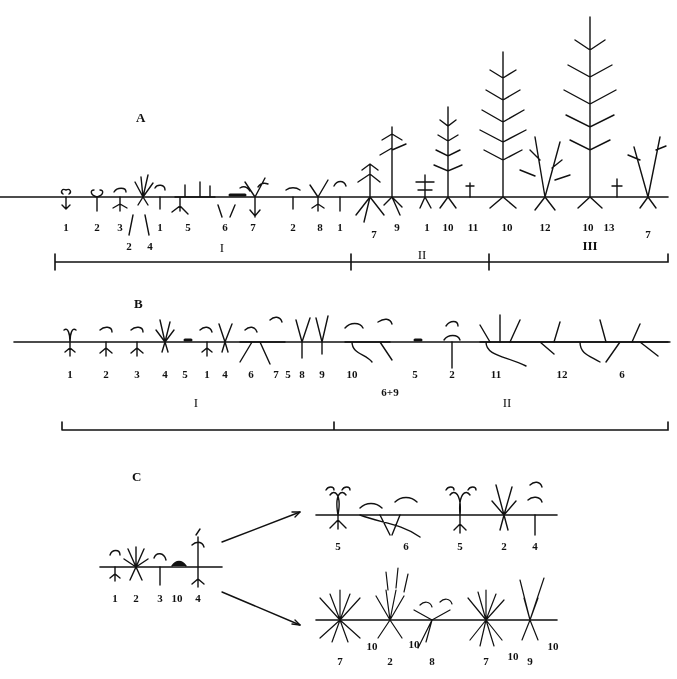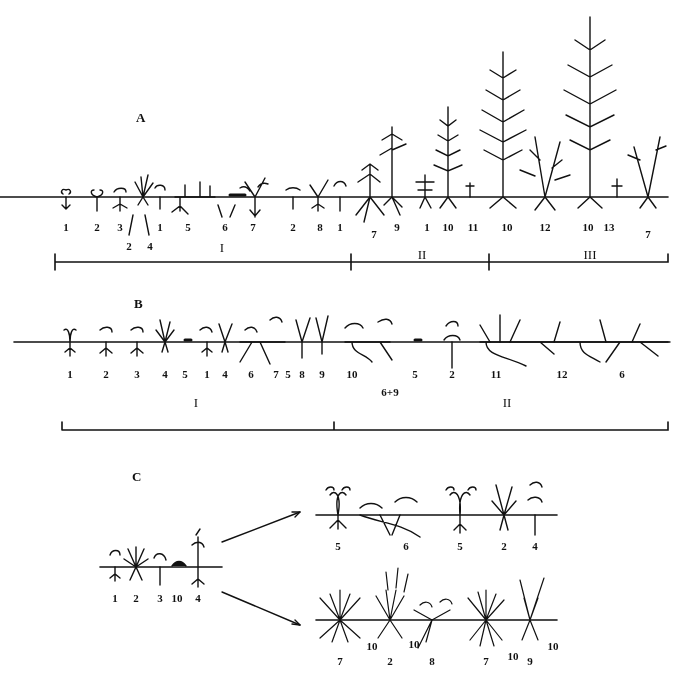--- a/index.html
+++ b/index.html
@@ -123,21 +123,21 @@
       <div class="lbl" style="left: 427px; top: 221px;">1</div>
       <div class="lbl" style="left: 448px; top: 221px;">10</div>
       <div class="lbl" style="left: 473px; top: 221px;">11</div>
       <div class="lbl" style="left: 507px; top: 221px;">10</div>
       <div class="lbl" style="left: 545px; top: 221px;">12</div>
       <div class="lbl" style="left: 588px; top: 221px;">10</div>
       <div class="lbl" style="left: 609px; top: 221px;">13</div>
       <div class="lbl" style="left: 648px; top: 228px;">7</div>
       <div class="stage" style="left: 222px; top: 240px;">I</div>
       <div class="stage" style="left: 422px; top: 247px;">II</div>
-      <div class="stage" style="left: 590px; top: 247px;">III</div>
+      <div class="stage" style="left: 590px; top: 238px; font-weight: bold;">III</div>
       <div class="lbl" style="left: 70px; top: 368px;">1</div>
       <div class="lbl" style="left: 106px; top: 368px;">2</div>
       <div class="lbl" style="left: 137px; top: 368px;">3</div>
       <div class="lbl" style="left: 165px; top: 368px;">4</div>
       <div class="lbl" style="left: 185px; top: 368px;">5</div>
       <div class="lbl" style="left: 207px; top: 368px;">1</div>
       <div class="lbl" style="left: 225px; top: 368px;">4</div>
       <div class="lbl" style="left: 251px; top: 368px;">6</div>
       <div class="lbl" style="left: 276px; top: 368px;">7</div>
       <div class="lbl" style="left: 288px; top: 368px;">5</div>

